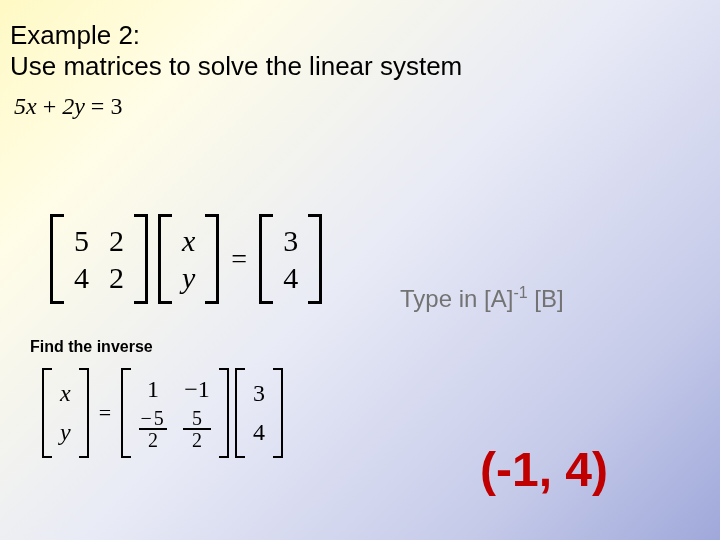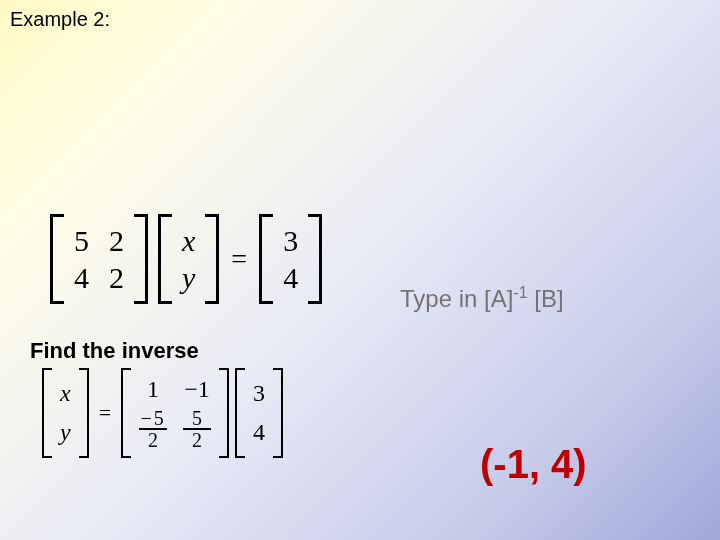--- a/index.html
+++ b/index.html
@@ -5,22 +5,22 @@
   * { margin: 0; padding: 0; box-sizing: border-box; }
   body {
     width: 720px;
     height: 540px;
     background: linear-gradient(135deg, #fff9c4 0%, #fffde7 20%, #e8eaf6 50%, #c5cae9 80%, #9fa8da 100%);
     font-family: Arial, sans-serif;
     position: relative;
     overflow: hidden;
   }
   .header {
-    padding: 8px 10px 4px 10px;
-    font-size: 20px;
+    padding: 20px 10px 4px 10px;
+    font-size: 26px;
     color: #000;
   }
   .eqns {
     padding: 2px 14px 10px 14px;
     font-family: 'Times New Roman', serif;
     font-style: italic;
     font-size: 24px;
     color: #000;
     line-height: 1.5;
   }
@@ -79,21 +79,21 @@
     left: 400px;
     font-size: 24px;
     color: #737373;
   }
   .type-hint sup { font-size: 16px; vertical-align: super; }
 
   .find-inv {
     position: absolute;
     top: 338px;
     left: 30px;
-    font-size: 22px;
+    font-size: 16px;
     font-weight: bold;
     color: #000;
   }
 
   .matrix-row2 {
     position: absolute;
     top: 368px;
     left: 42px;
     display: flex;
     align-items: center;
@@ -116,33 +116,35 @@
     line-height: 1;
   }
   .frac .fn { padding: 0 2px; }
   .frac .fd { border-top: 2px solid #000; padding: 0 4px; }
   .matrix-row2 .eqsign { padding: 0 10px; font-size: 22px; }
 
   .answer {
     position: absolute;
     top: 442px;
     left: 480px;
-    font-size: 40px;
+    font-size: 48px;
     font-weight: bold;
     color: #c00000;
   }
 </style>
 </head>
 <body>
 
 <div class="header">
   <div>Example 2:</div>
+  <div>Use matrices to solve the linear system</div>
 </div>
 
 <div class="eqns">
+  <div>5<span>x</span> <span class="plus">+</span> 2<span>y</span> <span class="eq">=</span> <span class="num">3</span></div>
 </div>
 
 <div class="matrix-row">
   <span class="bracket-l"></span>
   <span class="mcol">
     <span>5</span>
     <span>4</span>
   </span>
   <span class="mcol">
     <span>2</span>

